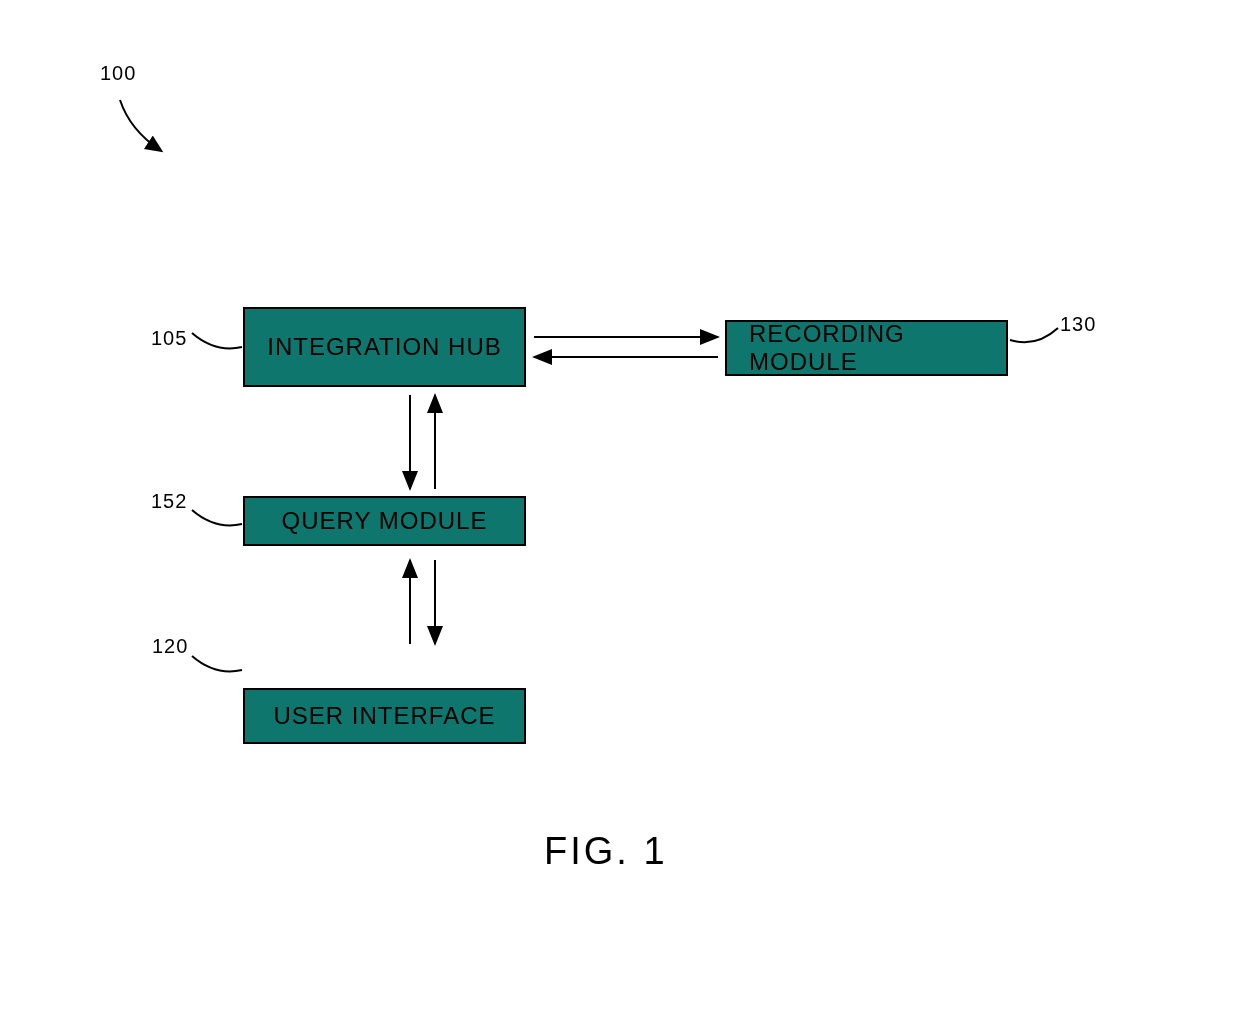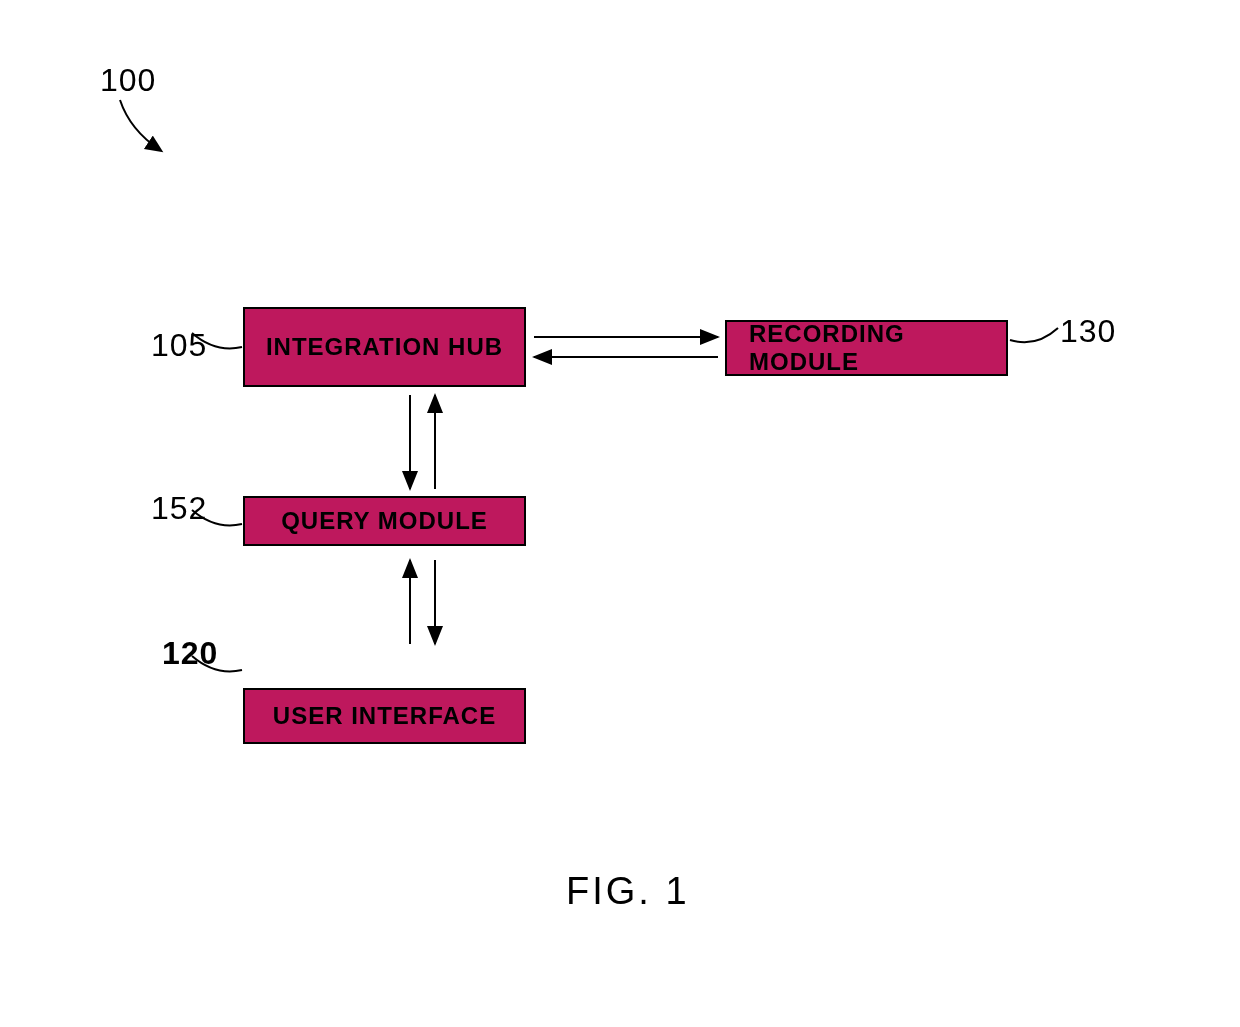--- a/index.html
+++ b/index.html
@@ -12,26 +12,25 @@
     }
     .box {
       position: absolute;
       border: 2px solid #000;
       display: flex;
       align-items: center;
       justify-content: center;
       font-size: 24px;
       letter-spacing: 1px;
       font-stretch: condensed;
-      background: #be185d;
-      font-weight: bold;
+      background: #0f766e;
     }
     .ref-label {
       position: absolute;
-      font-size: 32px;
+      font-size: 20px;
       letter-spacing: 1px;
     }
     .figure-label {
       position: absolute;
       font-size: 38px;
       letter-spacing: 3px;
     }
     svg.connector {
       position: absolute;
       overflow: visible;
@@ -74,21 +73,21 @@
   <span>QUERY MODULE</span>
 </div>
 <div class="ref-label" style="left:151px; top:490px;">152</div>
 <svg class="leader" style="left:190px; top:502px;" width="60" height="30">
   <path d="M 2 8 Q 25 28, 52 22" stroke="#000" stroke-width="2" fill="none"></path>
 </svg>
 
 <div class="box" style="left:243px; top:688px; width:283px; height:56px;">
   <span>USER INTERFACE</span>
 </div>
-<div class="ref-label" style="left:162px; top:635px;font-weight:bold;">120</div>
+<div class="ref-label" style="left:152px; top:635px;">120</div>
 <svg class="leader" style="left:190px; top:648px;" width="60" height="30">
   <path d="M 2 8 Q 25 28, 52 22" stroke="#000" stroke-width="2" fill="none"></path>
 </svg>
 
 <svg class="connector" style="left:526px; top:325px;" width="200" height="50">
   <defs>
     <marker id="ah1" markerWidth="12" markerHeight="10" refX="9" refY="4" orient="auto">
       <polygon points="0 0, 10 4, 0 8" fill="#000"></polygon>
     </marker>
   </defs>
@@ -109,13 +108,13 @@
 <svg class="connector" style="left:395px; top:552px;" width="60" height="100">
   <defs>
     <marker id="ah3" markerWidth="12" markerHeight="10" refX="9" refY="4" orient="auto">
       <polygon points="0 0, 10 4, 0 8" fill="#000"></polygon>
     </marker>
   </defs>
   <line x1="15" y1="92" x2="15" y2="8" stroke="#000" stroke-width="2" marker-end="url(#ah3)"></line>
   <line x1="40" y1="8" x2="40" y2="92" stroke="#000" stroke-width="2" marker-end="url(#ah3)"></line>
 </svg>
 
-<div class="figure-label" style="left:566px; top:830px;margin-top:40px;">FIG. 1</div>
+<div class="figure-label" style="left:544px; top:830px;">FIG. 1</div>
 
 </body></html>

